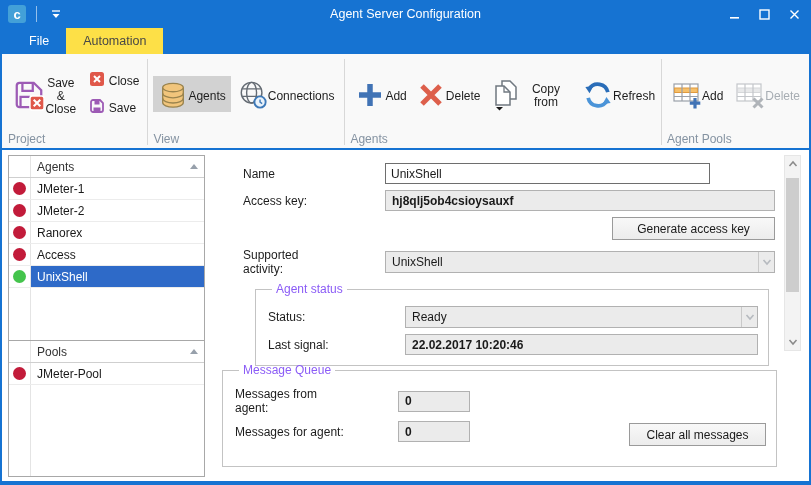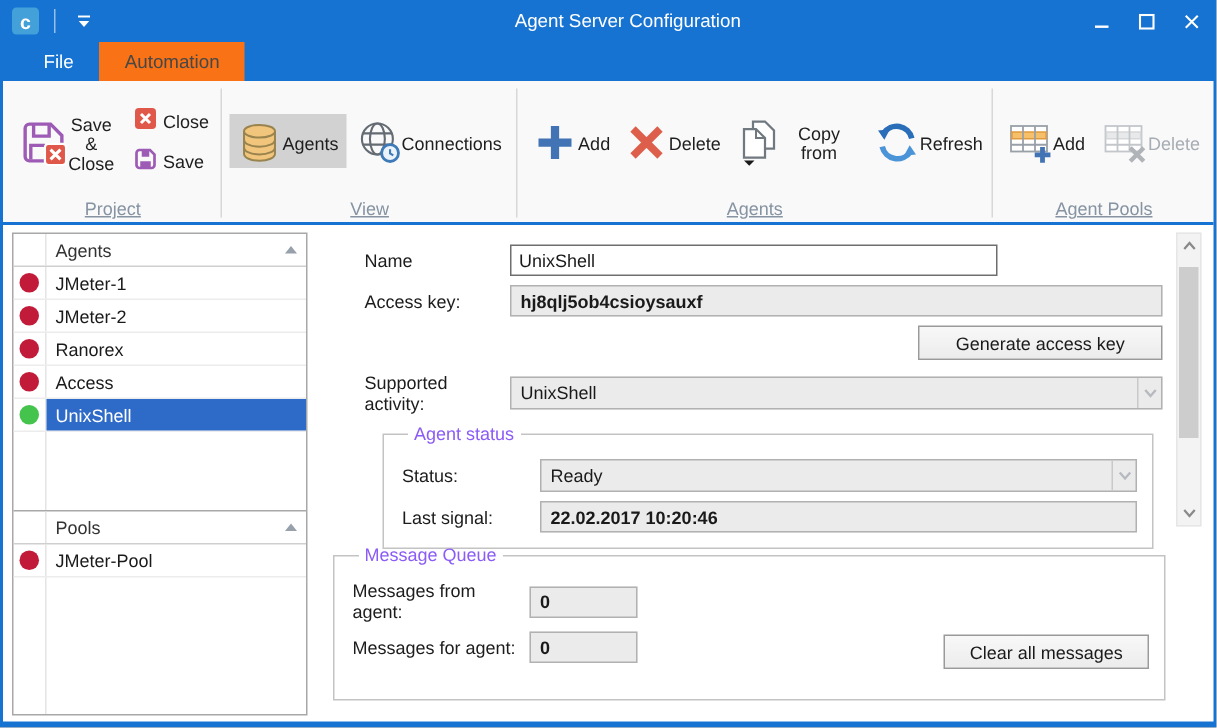--- a/index.html
+++ b/index.html
@@ -13,34 +13,34 @@
   *{box-sizing:border-box;margin:0;padding:0;font-family:"Liberation Sans",sans-serif;}
   body{background:#888;margin:0;}
   .window{width:811px;height:485px;background:var(--accent);padding:0 2px 4px 2px;display:flex;flex-direction:column;overflow:hidden;}
 
   
   .titlebar{height:28px;background:var(--accent);display:flex;align-items:center;position:relative;flex:none;}
   .logo{width:18px;height:18px;margin-left:6px;border-radius:3px;background:#43a0d8;color:#fff;
         font-size:13px;font-weight:bold;display:flex;align-items:center;justify-content:center;line-height:1;}
   .tb-sep{width:1px;height:16px;background:rgba(255,255,255,.55);margin:0 9px 0 10px;}
   .qat{width:20px;height:20px;display:flex;align-items:center;justify-content:center;}
-  .title{position:absolute;left:50%;top:50%;transform:translate(-50%,-50%);color:#fff;font-size:12.5px;white-space:nowrap;margin-left:13px;}
+  .title{position:absolute;left:50%;top:50%;transform:translate(-50%,-50%);color:#fff;font-size:12.5px;white-space:nowrap;}
   .win-controls{margin-left:auto;display:flex;height:100%;}
   .wc{width:30px;height:100%;display:flex;align-items:center;justify-content:center;}
 
   
   .tabrow{height:26px;background:var(--accent);display:flex;align-items:stretch;padding-left:10px;flex:none;}
   .tab{display:flex;align-items:center;padding:0 17px;font-size:12.5px;color:#fff;}
-  .tab.active{background:#f97316;color:#474747;}
+  .tab.active{background:#fde047;color:#474747;}
 
   
   .ribbon{height:96px;background:var(--ribbon-bg);border-bottom:2px solid var(--accent);display:flex;align-items:stretch;padding:2px 0 0 2px;flex:none;}
   .rgroup{display:flex;flex-direction:column;padding:0 4px;}
   .rgroup-content{flex:1;display:flex;align-items:center;gap:2px;}
-  .rgroup-label{height:16px;text-align:center;font-size:12px;color:#8593a2;line-height:14px;text-decoration:underline;}
+  .rgroup-label{height:16px;text-align:left;font-size:12px;color:#8593a2;line-height:14px;}
   .rsep{width:1px;background:#d8d8d8;margin:3px 1px;}
   .bigbtn{display:flex;flex-direction:row;align-items:center;justify-content:flex-start;padding:3px 5px 1px 5px;min-width:44px;}
   .bigbtn .icon32{height:32px;display:flex;align-items:center;justify-content:center;}
   .bigbtn-label{font-size:12px;color:#1e1e1e;text-align:center;line-height:13px;margin-top:2px;}
   .bigbtn.selected{background:#d2d2d2;}
   .bigbtn.disabled .bigbtn-label{color:#a7adb3;}
   .smallcol{display:flex;flex-direction:column;gap:6px;justify-content:center;margin-left:2px;}
   .smallbtn{display:flex;align-items:center;gap:4px;padding:1px 3px;font-size:12px;color:#1e1e1e;}
 
   
@@ -60,21 +60,21 @@
   .grow{border-bottom:1px solid #ececec;}
   .grow.sel .gcol-name{background:var(--sel);color:#fff;}
   .dot{width:13px;height:13px;border-radius:50%;}
   .dot.red{background:#c21b3a;}
   .dot.green{background:#44c44c;}
   .sort-asc{margin-left:auto;width:0;height:0;border-left:4px solid transparent;border-right:4px solid transparent;border-bottom:5px solid #97a0ab;}
 
   
   .right-panel{flex:1;display:flex;flex-direction:column;min-width:0;}
   .scroll-region{position:relative;height:198px;flex:none;padding:8px 28px 0 30px;}
-  .frow{display:flex;align-items:center;margin-bottom:6px;}
+  .frow{display:flex;align-items:center;margin-bottom:6px;gap:45px;}
   .frow label{width:97px;flex:none;font-size:12px;color:#1c1c1c;}
   .txt-input{height:21px;border:1px solid #6e6e6e;padding:0 5px;font-size:12px;width:325px;background:#fff;color:#1a1a1a;outline:none;}
   .field-ro{height:21px;background:var(--field-bg);border:1px solid var(--field-border);display:flex;align-items:center;padding:0 6px;font-size:12px;color:#1a1a1a;flex:1;font-weight:bold;}
   .combo{height:22px;background:var(--field-bg);border:1px solid var(--field-border);display:flex;align-items:center;font-size:12px;color:#1a1a1a;flex:1;}
   .combo .combo-text{flex:1;padding:0 6px;}
   .combo .chev{width:16px;align-self:stretch;display:flex;align-items:center;justify-content:center;border-left:1px solid #c9c9c9;}
   .btn{height:23px;background:linear-gradient(#f8f8f8,#ececec);border:1px solid #9a9a9a;font-size:12px;color:#1a1a1a;display:flex;align-items:center;justify-content:center;}
   .gen-row{display:flex;justify-content:flex-end;margin:0 0 8px 0;}
   .gen-row .btn{width:163px;}
   fieldset{border:1px solid #c3c3c3;padding:4px 10px 8px 12px;}

